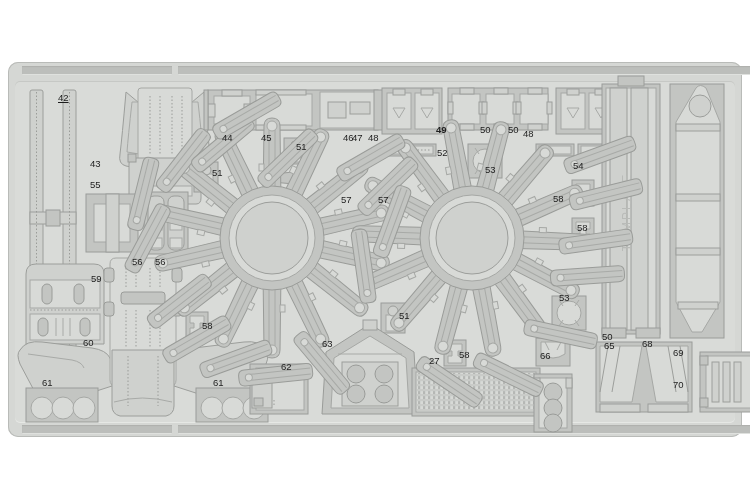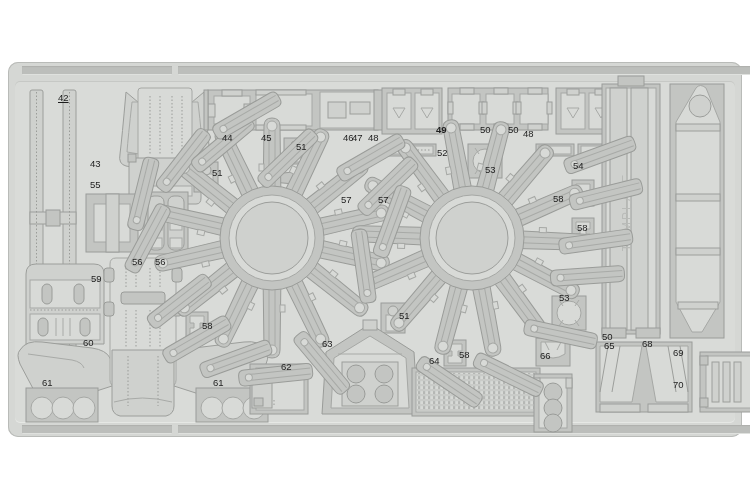--- a/index.html
+++ b/index.html
@@ -735,21 +735,21 @@
       <div class="pl" style="left: 573px; top: 160px;">54</div>
       <div class="pl" style="left: 341px; top: 194px;">57</div>
       <div class="pl" style="left: 378px; top: 194px;">57</div>
       <div class="pl" style="left: 553px; top: 193px;">58</div>
       <div class="pl" style="left: 577px; top: 222px;">58</div>
       <div class="pl" style="left: 559px; top: 292px;">53</div>
       <div class="pl" style="left: 202px; top: 320px;">58</div>
       <div class="pl" style="left: 459px; top: 349px;">58</div>
       <div class="pl" style="left: 281px; top: 361px;">62</div>
       <div class="pl" style="left: 322px; top: 338px;">63</div>
-      <div class="pl" style="left: 429px; top: 355px;">64</div>
+      <div class="pl" style="left: 429px; top: 355px;">27</div>
       <div class="pl" style="left: 564px; top: 340px; margin-left: 40px;">65</div>
       <div class="pl" style="left: 540px; top: 350px;">66</div>
       <div class="pl" style="left: 602px; top: 331px;">50</div>
       <div class="pl" style="left: 642px; top: 331px; margin-top: 7px;">68</div>
       <div class="pl" style="left: 673px; top: 347px;">69</div>
       <div class="pl" style="left: 673px; top: 379px;">70</div>
     </div>
 
 </div>
 

